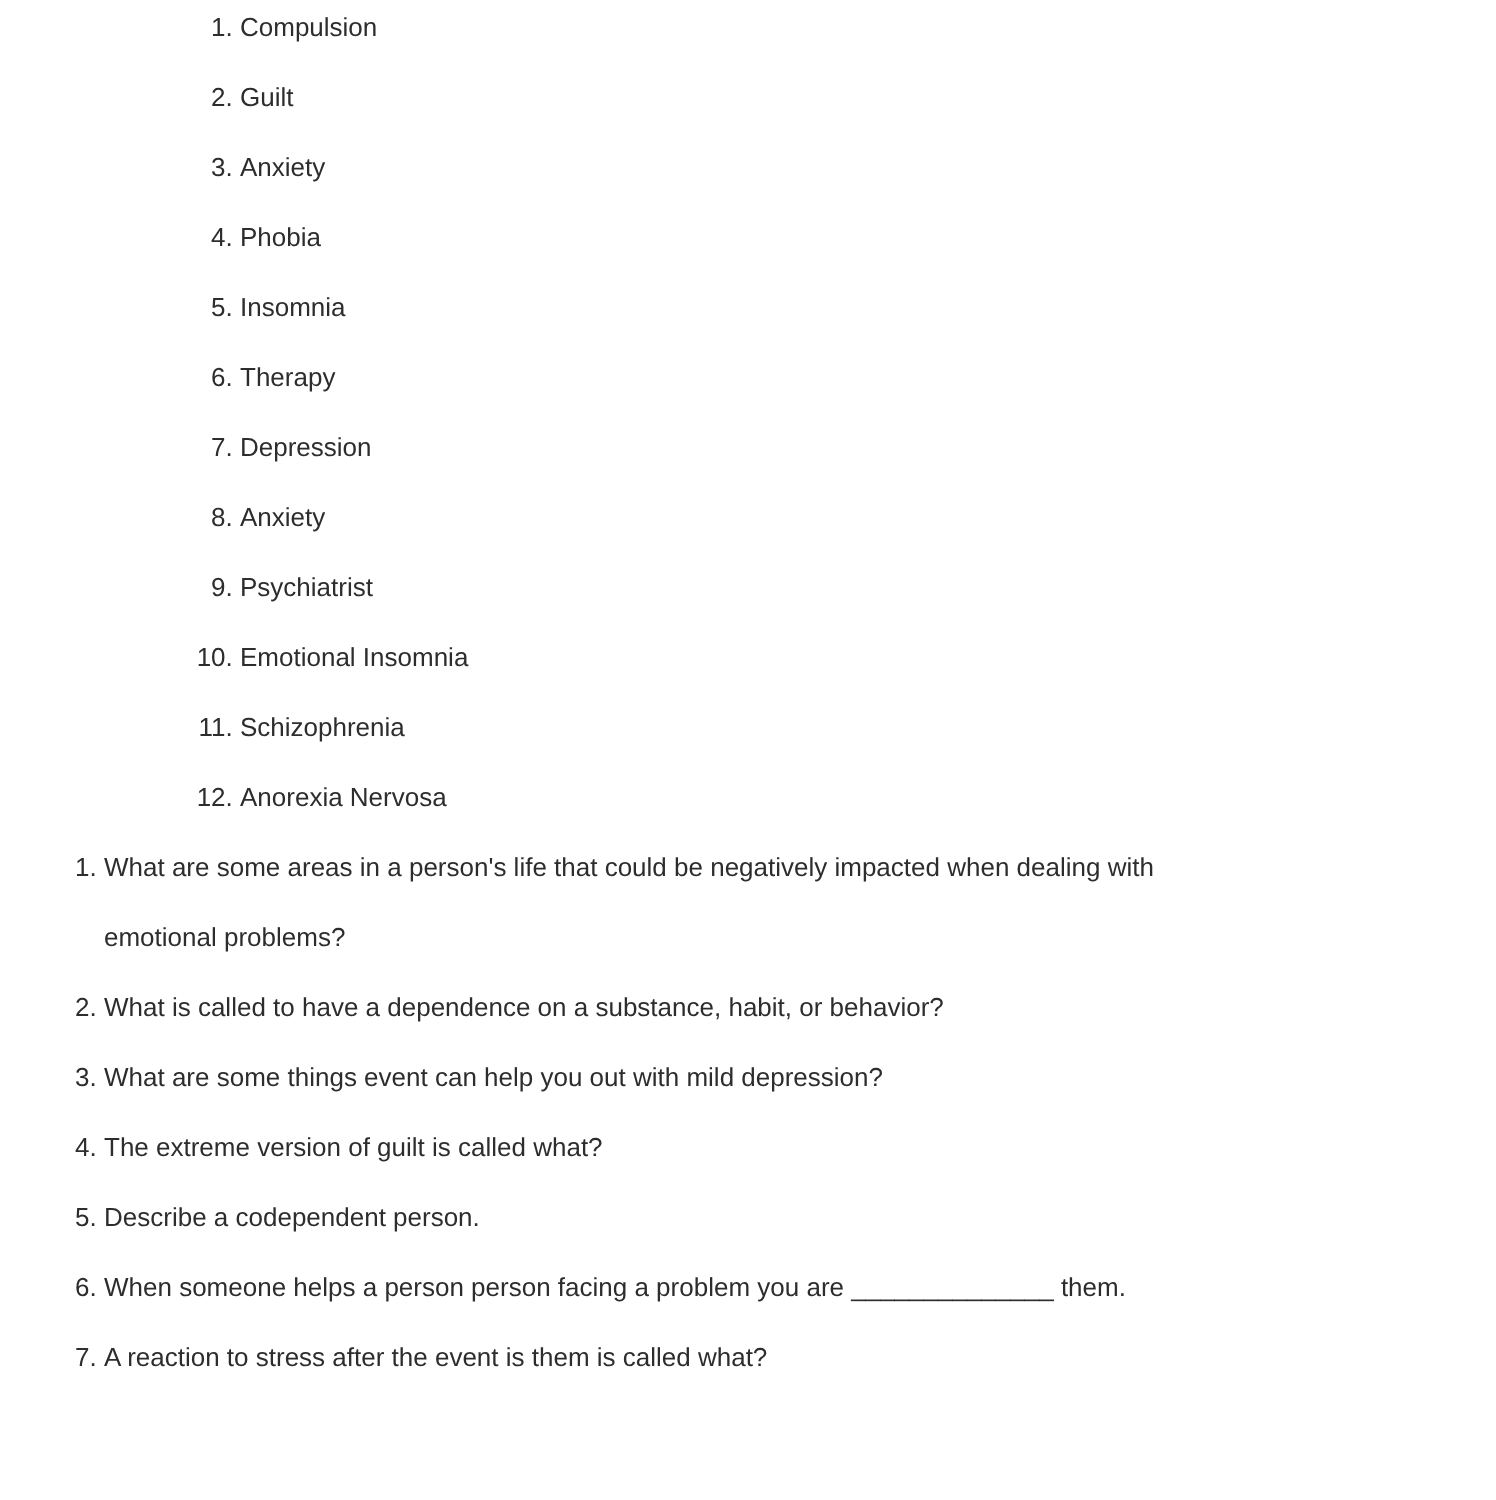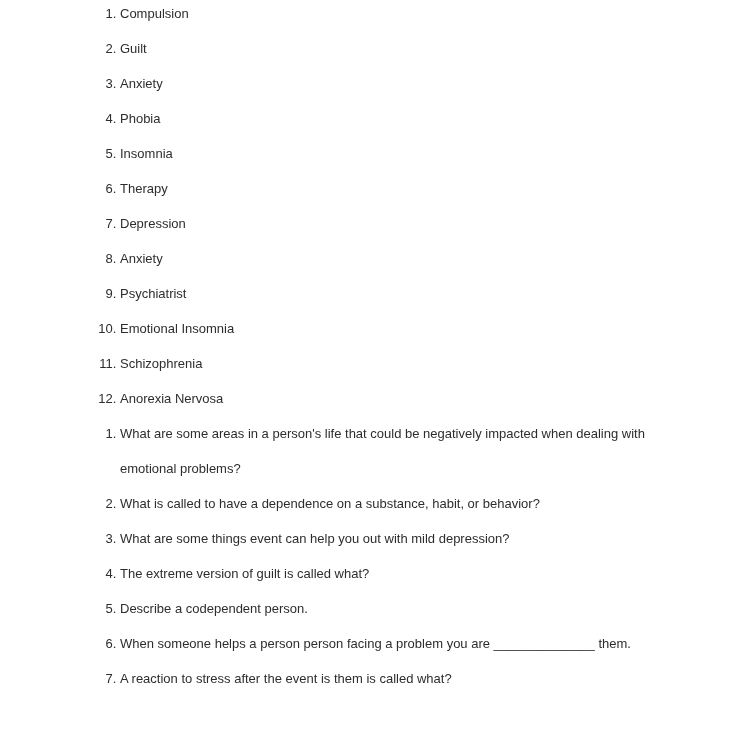--- a/index.html
+++ b/index.html
@@ -30,21 +30,21 @@
   .vocab-list li {
     margin: 0;
     padding: 0;
   }
   .section-heading {
     margin: 17px 0 0 70px;
     line-height: 35px;
   }
   .questions-list {
     margin: 0;
-    padding: 0 56px 0 120px;
+    padding: 0 56px 0 52px;
     line-height: 35px;
   }
   .questions-list li {
     margin: 0;
     padding: 0;
     max-width: 572px;
   }
 </style>
 </head>
 <body>

